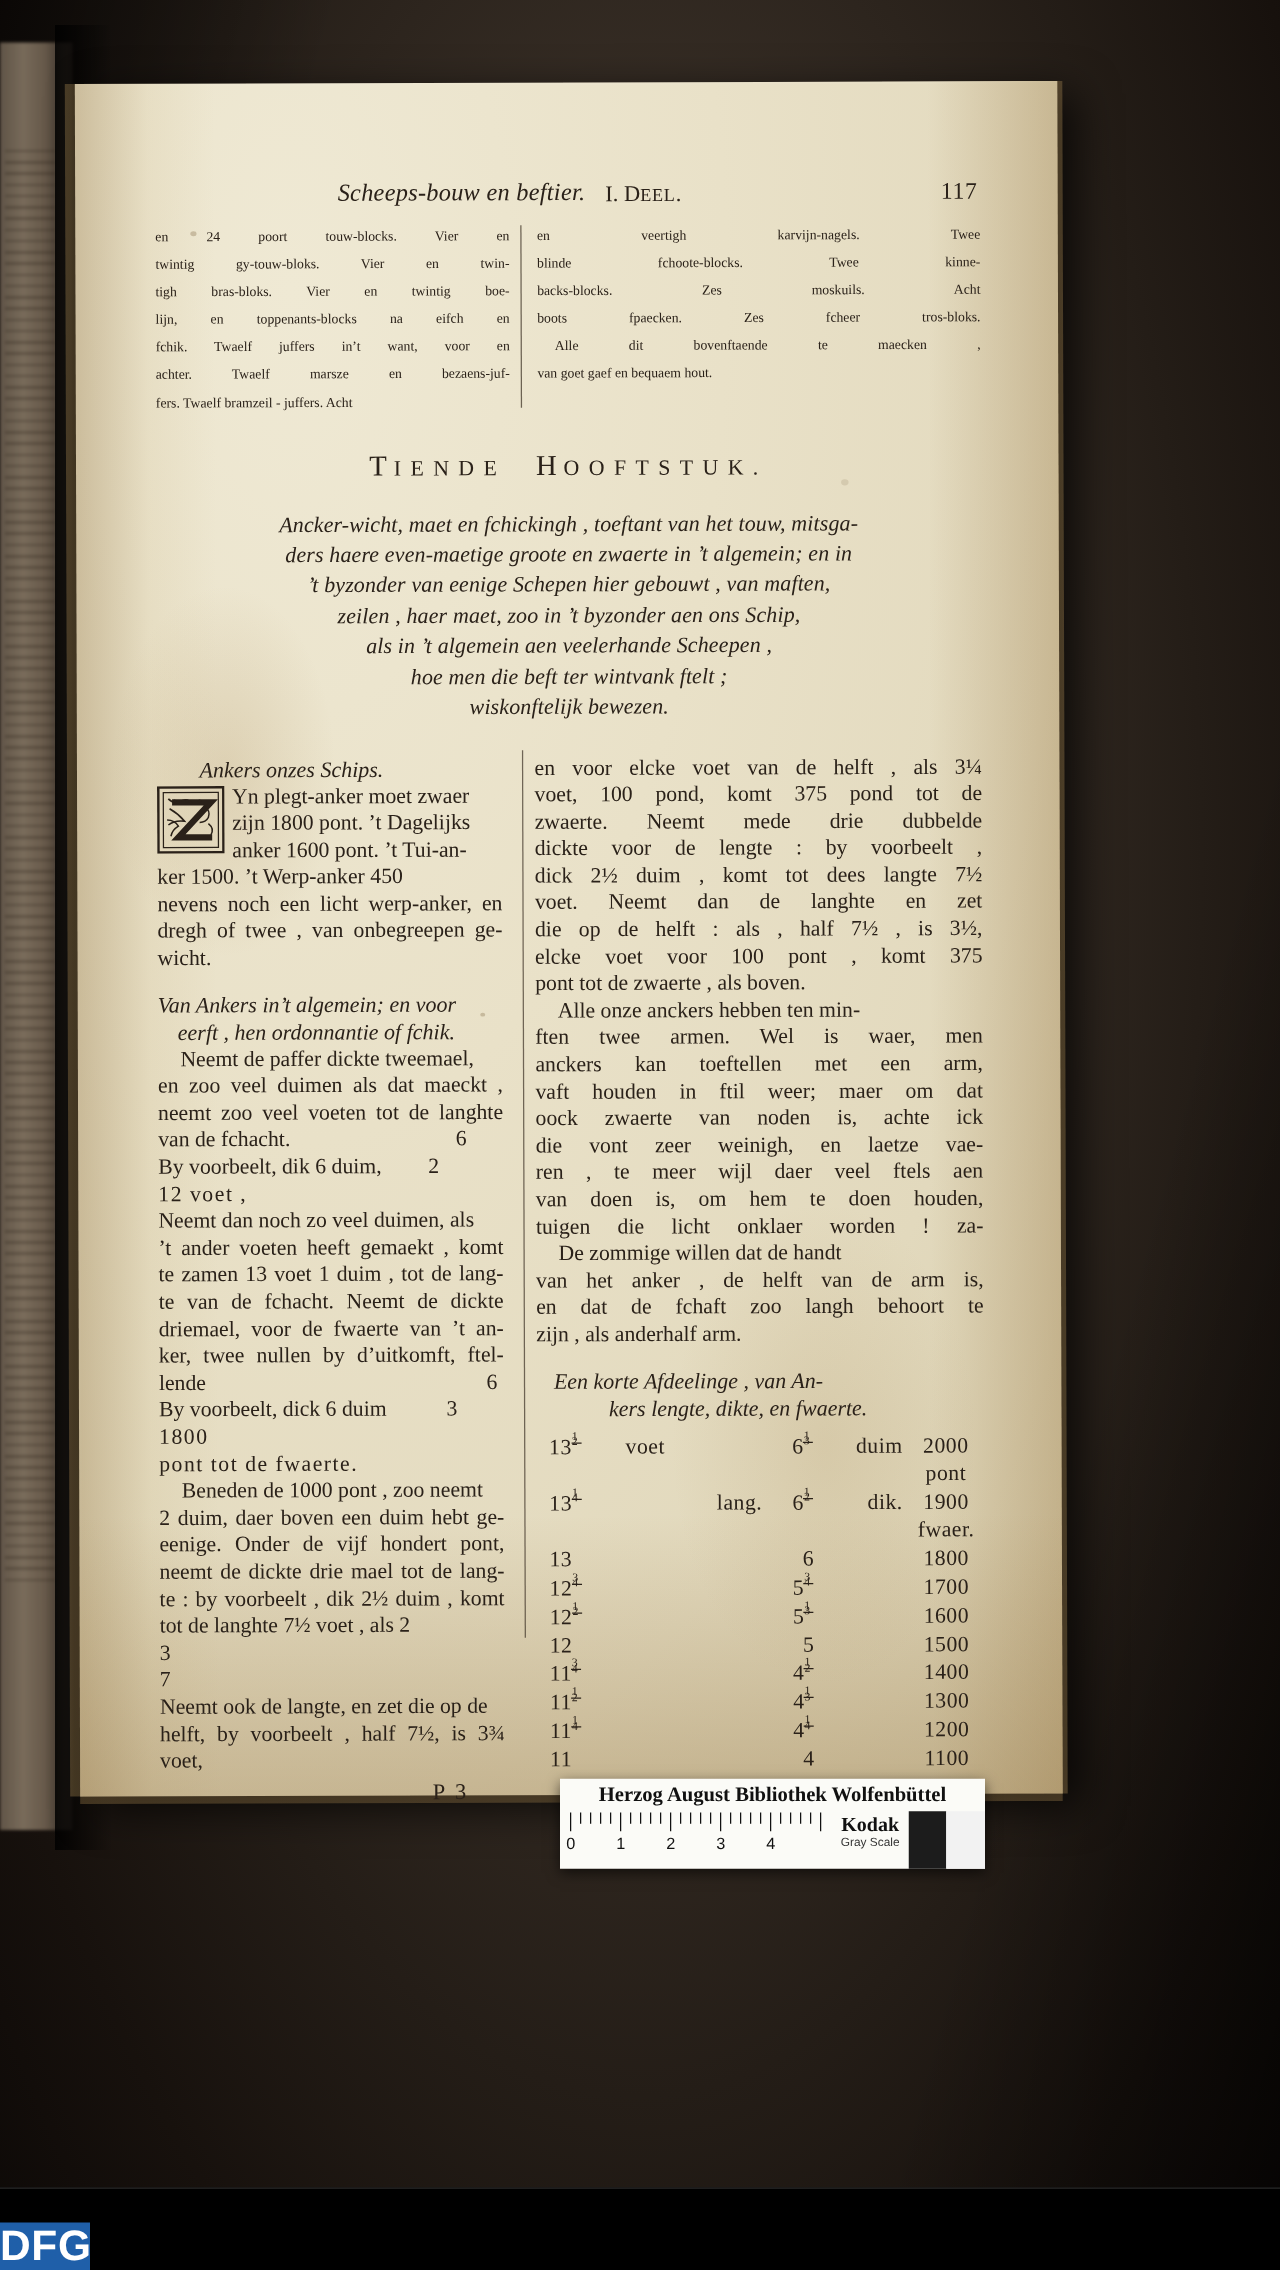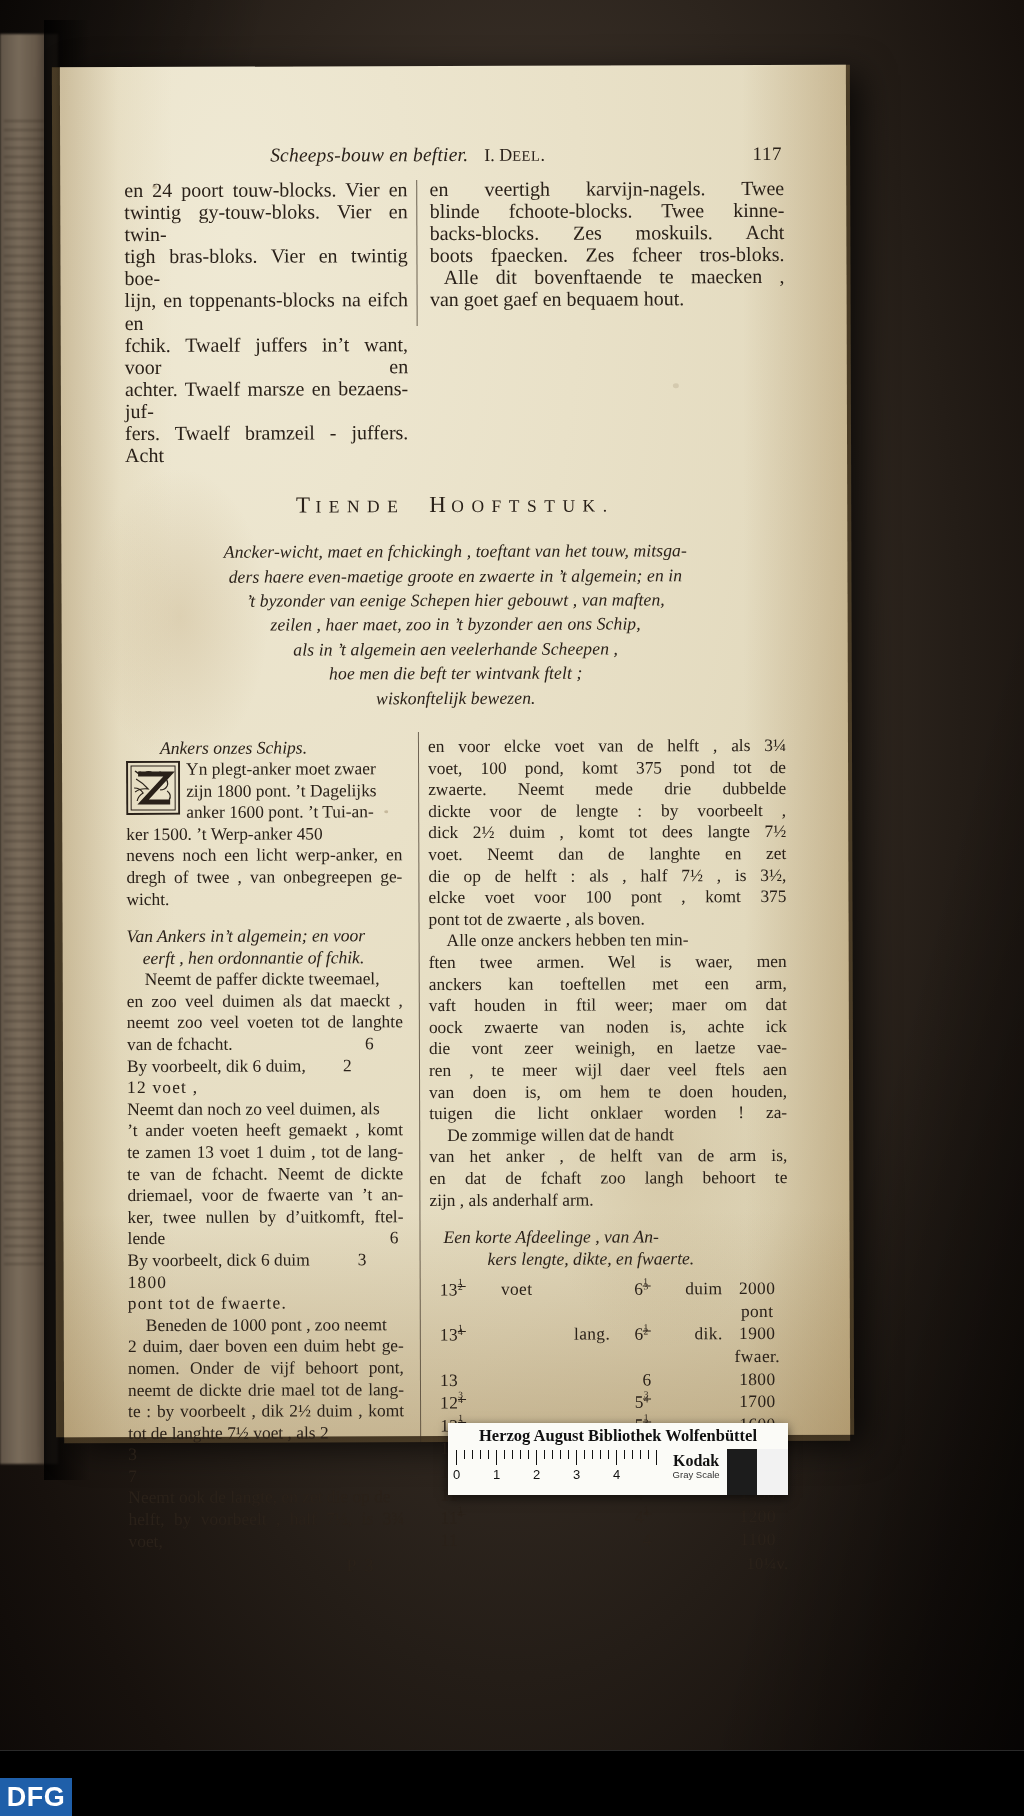--- a/index.html
+++ b/index.html
@@ -48,21 +48,21 @@
 
   .runhead{position:relative;height:30px;}
   .runhead .title{position:absolute;left:146px;top:0;font-style:italic;font-size:19.5px;
       letter-spacing:.2px;white-space:nowrap;}
   .runhead .deel{position:absolute;left:360px;top:1px;font-size:18px;white-space:nowrap;}
   .runhead .deel .sc{font-size:14.5px;letter-spacing:.6px;}
   .runhead .folio{position:absolute;right:2px;top:0px;font-size:19px;letter-spacing:.6px;}
 
   .cols{position:relative;display:flex;margin-top:4px;}
   .colrule{position:absolute;left:292px;top:2px;width:1.4px;height:146px;background:#3a2f23;opacity:.72;}
-  .col{font-size:20px;line-height:22.1px;font-family:Liberation Serif, serif;}
+  .col{font-size:11px;line-height:22.1px;font-family:Liberation Serif, serif;}
   .col.l{width:286px;padding-right:8px;}
   .col.r{width:358px;padding-left:14px;}
   .col p{margin:0;text-align:justify;}
   .j{text-align:justify;text-align-last:justify;}
 
   
   .chapline{margin-top:27px;text-align:center;}
   .chapline .ch{font-size:17.5px;letter-spacing:7.5px;}
   .chapline .ch .cap{font-size:23px;letter-spacing:5.5px;}
 
@@ -125,21 +125,21 @@
   .kodak{width:62px;text-align:center;}
   .kodak .kb{font-family:"Liberation Serif",serif;font-weight:bold;font-size:16px;color:#111;line-height:17px;margin-top:3px;}
   .kodak .ks{font-family:"Liberation Sans",sans-serif;font-size:9.5px;color:#333;line-height:11px;}
   .patches{width:62px;display:flex;align-items:stretch;}
   .patches b{display:block;flex:1;}
 
   
   .footer{position:absolute;left:0;bottom:0;width:1024px;height:66px;background:#000;}
   .dfg{position:absolute;left:0;bottom:0;width:72px;height:38px;background:#1f5fa9;
        color:#fff;font-family:"Liberation Sans",sans-serif;font-weight:bold;
-       font-size:27px;letter-spacing:.5px;text-align:center;line-height:38px;}
+       font-size:34px;letter-spacing:.5px;text-align:center;line-height:38px;}
   .furl{position:absolute;left:120px;top:16px;color:#fff;font-size:19px;
         font-family:"Liberation Serif",serif;white-space:nowrap;}
   .fbar-top{position:absolute;left:0;top:0;width:1024px;height:1px;background:#2a2a2a;}
 </style>
 </head>
 <body>
 
 <div class="backdrop"></div>
 <div class="gutter-page"></div>
 <div class="gutter-text"></div>
@@ -246,21 +246,21 @@
         <p class="j">te van de fchacht.  Neemt de dickte</p>
         <p class="j">driemael,  voor de fwaerte van ’t an-</p>
         <p class="j">ker, twee nullen by d’uitkomft,  ftel-</p>
         <p class="figl"><span>lende</span><span class="v" style="right:4px">6</span></p>
         <p class="figl"><span>By voorbeelt,  dick 6 duim</span><span class="v" style="right:36px">3</span></p>
         <p class="rt" style="padding-right:28px">1800</p>
         <p class="rt" style="padding-right:6px">pont tot de fwaerte.</p>
 
         <p class="ind">Beneden de 1000 pont , zoo neemt</p>
         <p class="j">2 duim, daer boven een duim hebt ge-</p>
-        <p class="j">nomen.  Onder de vijf behoort pont,</p>
+        <p class="j">eenige.  Onder de vijf hondert pont,</p>
         <p class="j">neemt de dickte drie mael tot de lang-</p>
         <p class="j">te : by voorbeelt , dik 2½ duim , komt</p>
         <p>tot de langhte 7½ voet , als  2</p>
         <p class="rt" style="padding-right:80px">3</p>
         <p class="rt" style="padding-right:78px">7</p>
 
         <p>Neemt ook de langte, en zet die op de</p>
         <p>helft, by voorbeelt , half 7½, is 3¾ voet,</p>
       </div>
 

